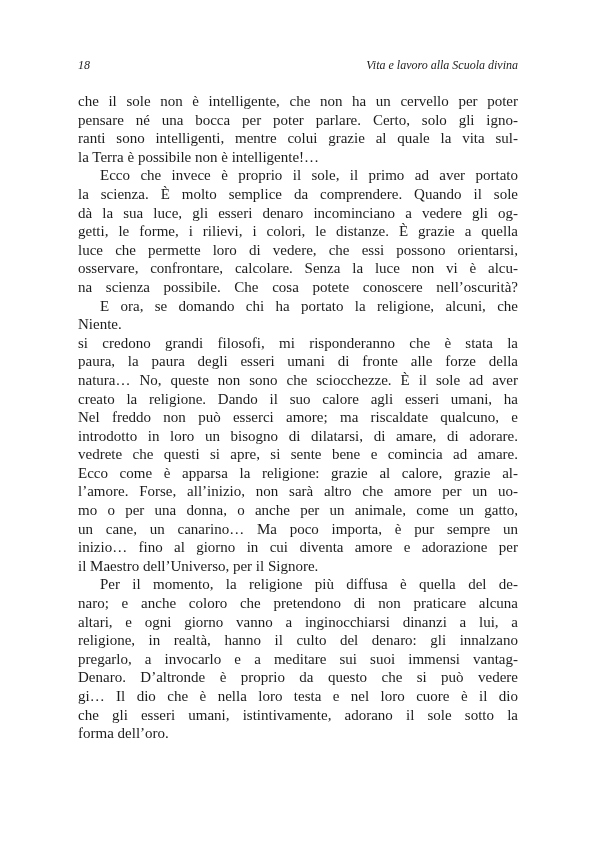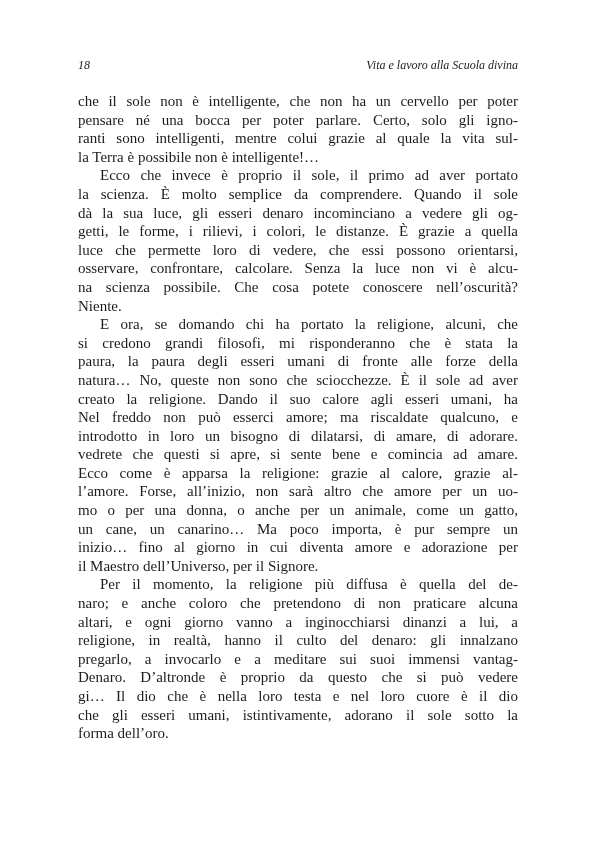--- a/index.html
+++ b/index.html
@@ -68,22 +68,22 @@
       <div class="line">pensare né una bocca per poter parlare. Certo, solo gli igno-</div>
       <div class="line">ranti sono intelligenti, mentre colui grazie al quale la vita sul-</div>
       <div class="line last">la Terra è possibile non è intelligente!…</div>
       <div class="line indent">Ecco che invece è proprio il sole, il primo ad aver portato</div>
       <div class="line">la scienza. È molto semplice da comprendere. Quando il sole</div>
       <div class="line">dà la sua luce, gli esseri denaro incominciano a vedere gli og-</div>
       <div class="line">getti, le forme, i rilievi, i colori, le distanze. È grazie a quella</div>
       <div class="line">luce che permette loro di vedere, che essi possono orientarsi,</div>
       <div class="line">osservare, confrontare, calcolare. Senza la luce non vi è alcu-</div>
       <div class="line">na scienza possibile. Che cosa potete conoscere nell’oscurità?</div>
+      <div class="line indent">E ora, se domando chi ha portato la religione, alcuni, che</div>
       <div class="line last">Niente.</div>
-      <div class="line indent">E ora, se domando chi ha portato la religione, alcuni, che</div>
       <div class="line">si credono grandi filosofi, mi risponderanno che è stata la</div>
       <div class="line">paura, la paura degli esseri umani di fronte alle forze della</div>
       <div class="line">natura… No, queste non sono che sciocchezze. È il sole ad aver</div>
       <div class="line">creato la religione. Dando il suo calore agli esseri umani, ha</div>
       <div class="line">Nel freddo non può esserci amore; ma riscaldate qualcuno, e</div>
       <div class="line">introdotto in loro un bisogno di dilatarsi, di amare, di adorare.</div>
       <div class="line">vedrete che questi si apre, si sente bene e comincia ad amare.</div>
       <div class="line">Ecco come è apparsa la religione: grazie al calore, grazie al-</div>
       <div class="line">l’amore. Forse, all’inizio, non sarà altro che amore per un uo-</div>
       <div class="line">mo o per una donna, o anche per un animale, come un gatto,</div>

